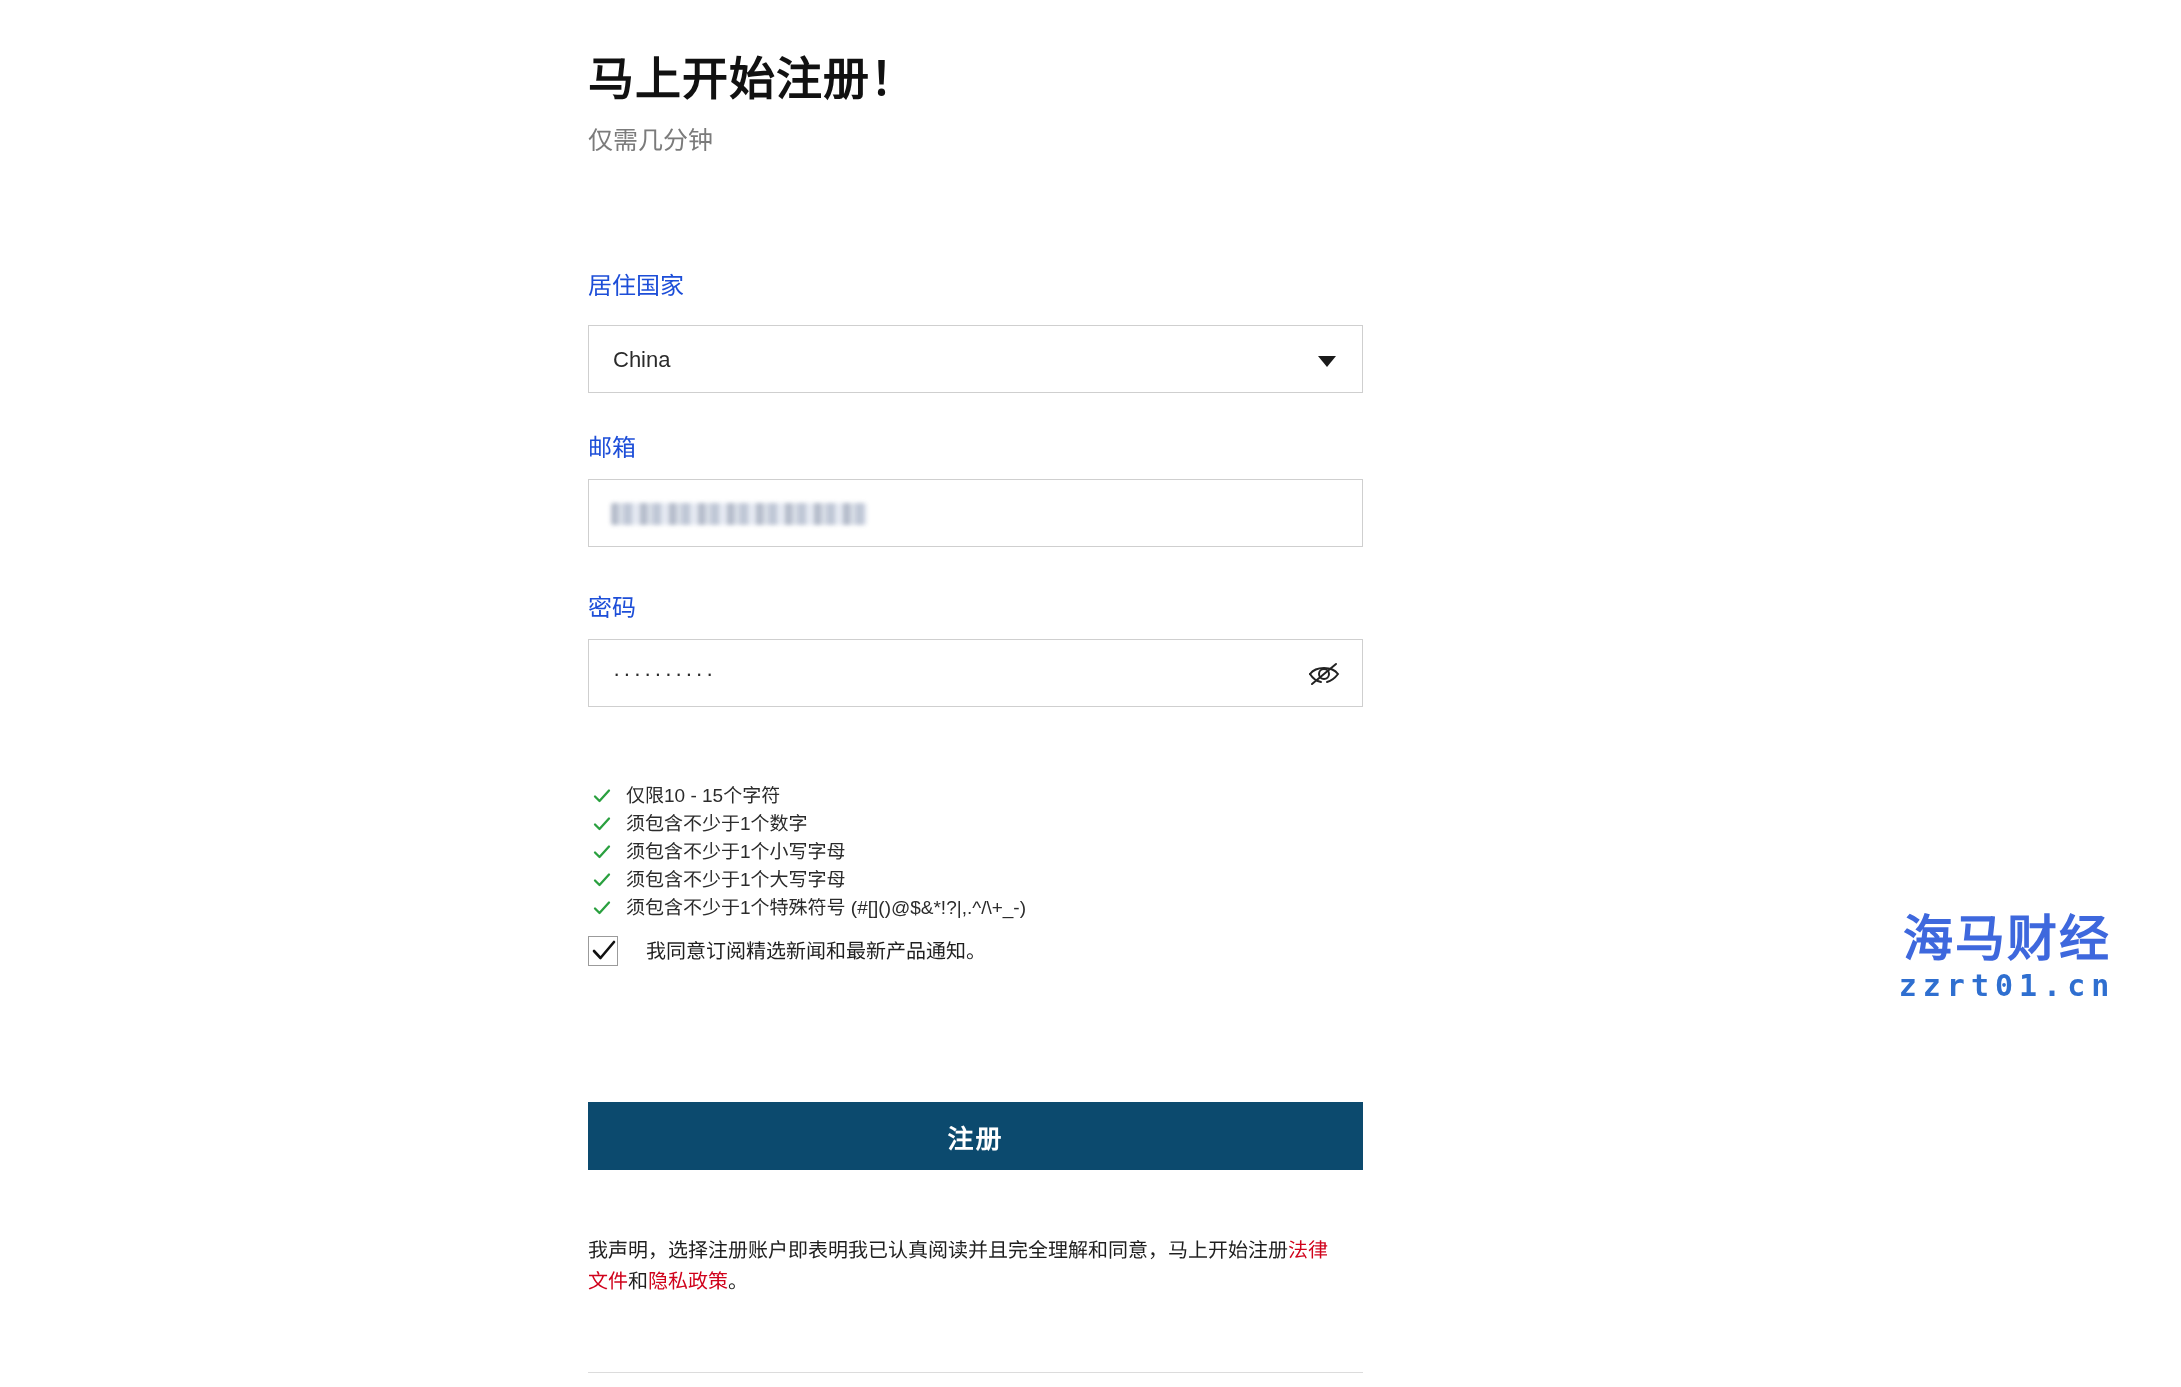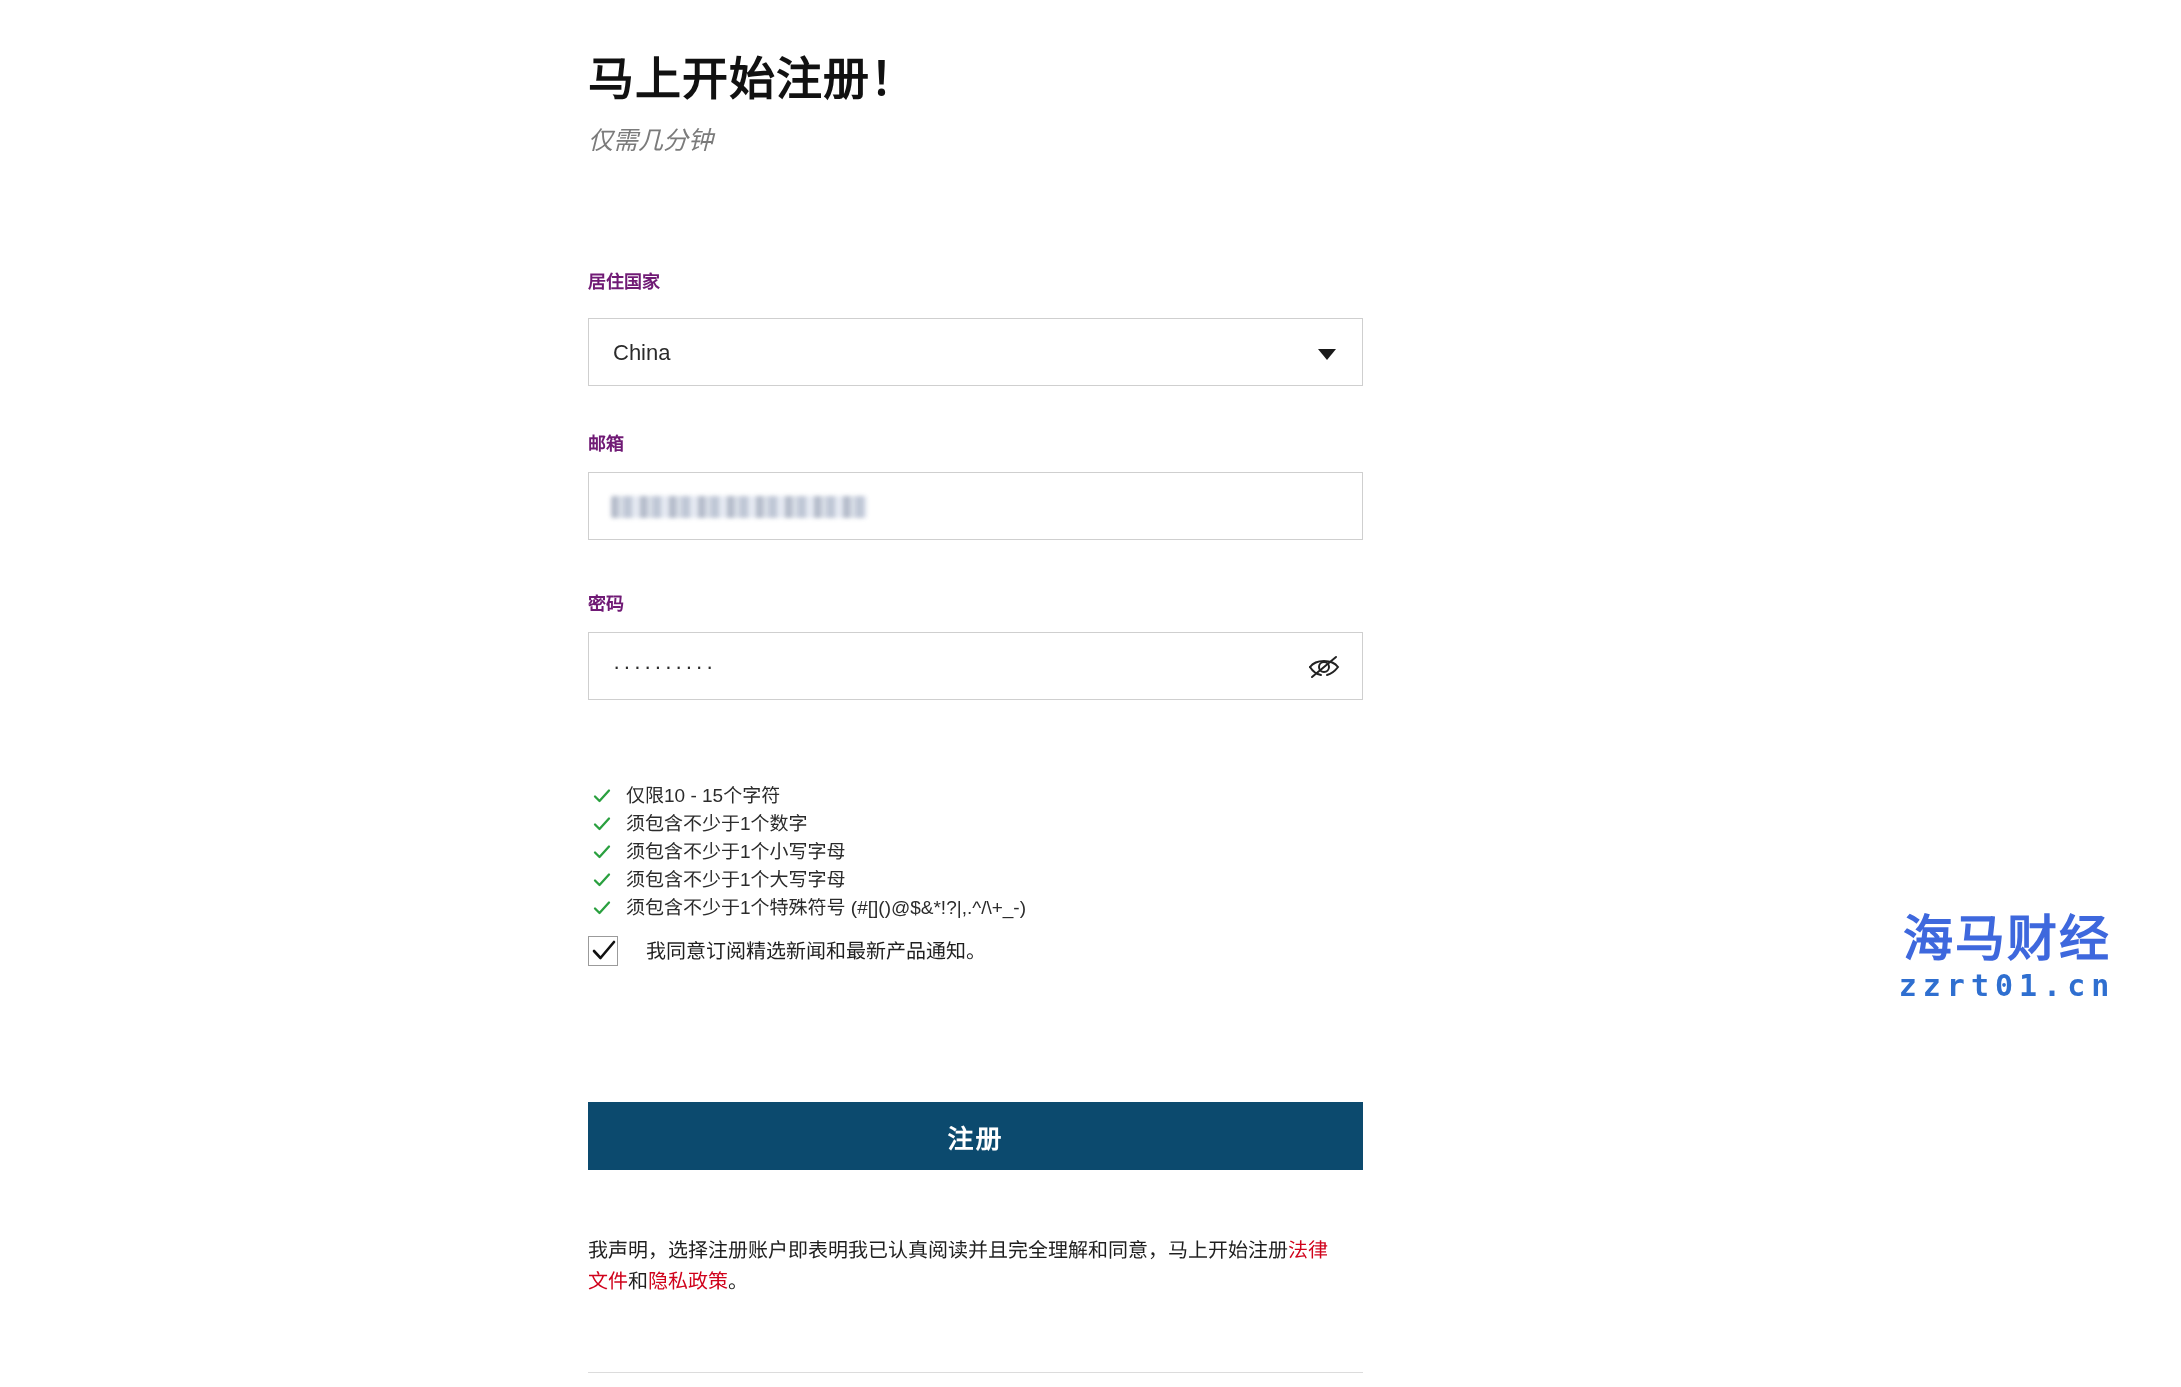--- a/index.html
+++ b/index.html
@@ -40,27 +40,26 @@
     padding-top: 52px;
     line-height: 1.2;
   }
 
   .subtitle {
     font-size: 25px;
     color: #7b7b7b;
     margin: 0;
     padding-top: 18px;
     line-height: 1.2;
-    font-style: italic;
   }
 
   .field-label {
-    font-size: 18px;
-    font-weight: bold;
-    color: #701a75;
+    font-size: 24px;
+    font-weight: normal;
+    color: #1d4ed8;
     margin: 0;
     line-height: 1.2;
   }
 
   .field-group {
     width: 775px;
   }
 
   
   #country-group { position: absolute; left: 0; top: 272px; }

